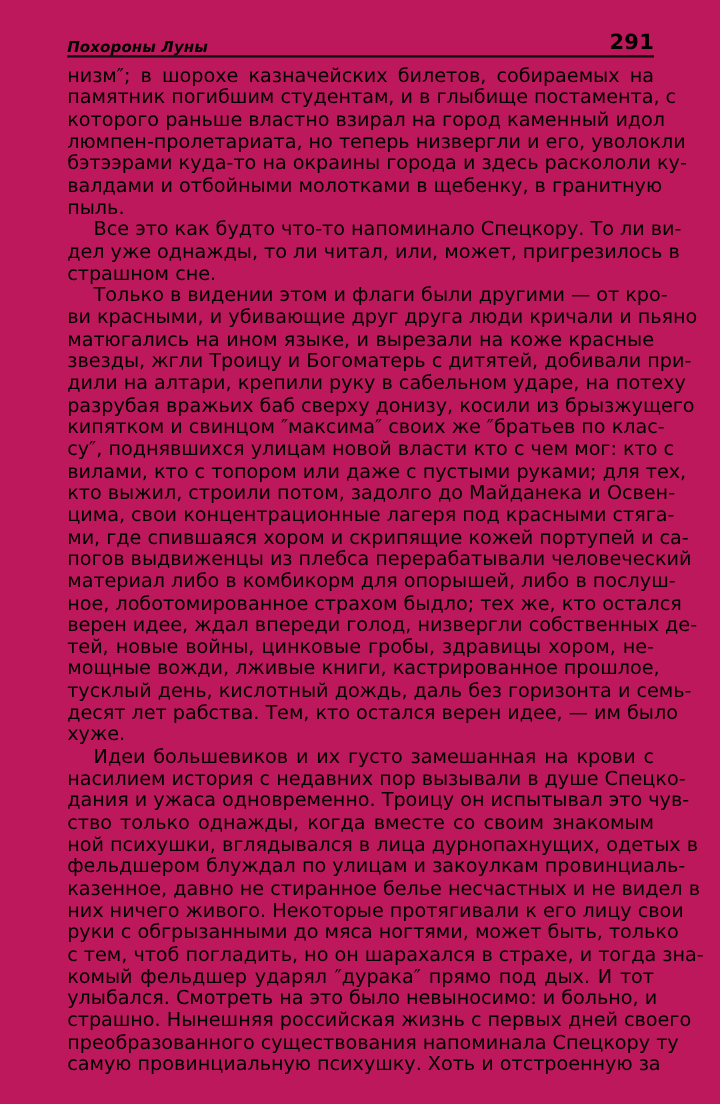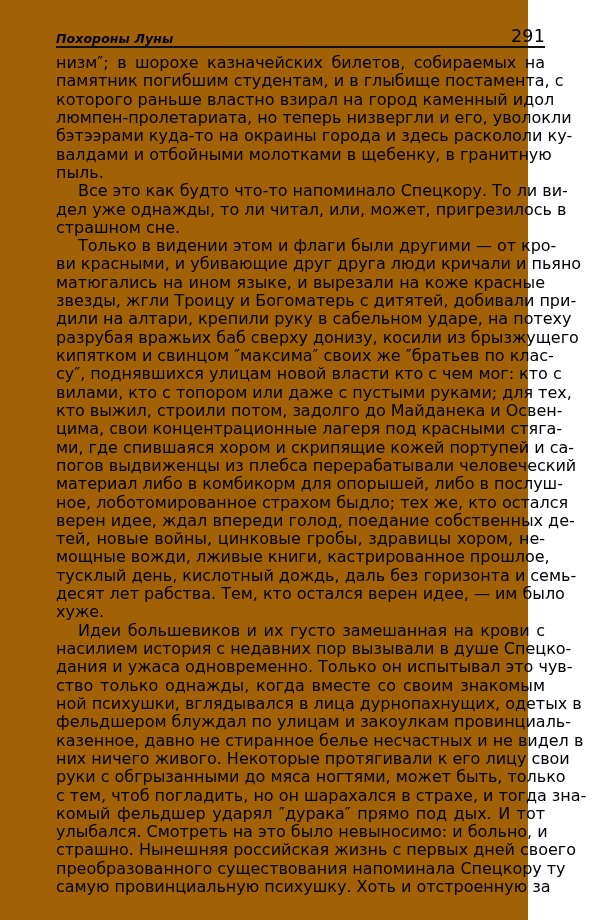--- a/index.html
+++ b/index.html
@@ -12,23 +12,23 @@
     width: 600px;
     height: 920px;
     overflow: hidden;
     font-family: "DejaVu Sans", "Liberation Sans", sans-serif;
     color: #000000;
     -webkit-font-smoothing: none;
   }
 
   .page {
     position: relative;
-    width: 528px;
+    width: 600px;
     height: 920px;
-    background: #a16207;
+    background: #be185d;
     box-sizing: border-box;
   }
 
   
   .running-head {
     position: absolute;
     left: 56px;
     top: 18px;
     width: 489px;
     height: 30px;
@@ -46,21 +46,21 @@
   .rh-title {
     font-size: 12.5px;
     font-weight: 700;
     font-style: italic;
     letter-spacing: 0.1px;
     line-height: 1;
     white-space: nowrap;
   }
   .rh-folio {
     font-size: 17.5px;
-    font-weight: 400;
+    font-weight: 700;
     line-height: 1;
     letter-spacing: 0.2px;
     white-space: nowrap;
   }
 
   
   .textblock {
     position: absolute;
     left: 56px;
     top: 54px;
@@ -128,31 +128,31 @@
         <span class="ln">разрубая вражьих баб сверху донизу, косили из брызжущего</span>
         <span class="ln">кипятком и свинцом ″максима″ своих же ″братьев по клас-</span>
         <span class="ln">су″, поднявшихся улицам новой власти кто с чем мог: кто с</span>
         <span class="ln">вилами, кто с топором или даже с пустыми руками; для тех,</span>
         <span class="ln">кто выжил, строили потом, задолго до Майданека и Освен-</span>
         <span class="ln">цима, свои концентрационные лагеря под красными стяга-</span>
         <span class="ln">ми, где спившаяся хором и скрипящие кожей портупей и са-</span>
         <span class="ln">погов выдвиженцы из плебса перерабатывали человеческий</span>
         <span class="ln">материал либо в комбикорм для опорышей, либо в послуш-</span>
         <span class="ln">ное, лоботомированное страхом быдло; тех же, кто остался</span>
-        <span class="ln">верен идее, ждал впереди голод, поедание собственных де-</span>
+        <span class="ln">верен идее, ждал впереди голод, низвергли собственных де-</span>
         <span class="ln">тей, новые войны, цинковые гробы, здравицы хором, не-</span>
         <span class="ln">мощные вожди, лживые книги, кастрированное прошлое,</span>
         <span class="ln">тусклый день, кислотный дождь, даль без горизонта и семь-</span>
         <span class="ln">десят лет рабства. Тем, кто остался верен идее, — им было</span>
         <span class="ln last">хуже.</span>
       </p>
       <p class="para">
         <span class="ln"><span class="sp"></span>Идеи большевиков и их густо замешанная на крови с</span>
         <span class="ln">насилием история с недавних пор вызывали в душе Спецко-</span>
-        <span class="ln">дания и ужаса одновременно. Только он испытывал это чув-</span>
+        <span class="ln">дания и ужаса одновременно. Троицу он испытывал это чув-</span>
         <span class="ln">ство только однажды, когда вместе со своим знакомым</span>
         <span class="ln">ной психушки, вглядывался в лица дурнопахнущих, одетых в</span>
         <span class="ln">фельдшером блуждал по улицам и закоулкам провинциаль-</span>
         <span class="ln">казенное, давно не стиранное белье несчастных и не видел в</span>
         <span class="ln">них ничего живого. Некоторые протягивали к его лицу свои</span>
         <span class="ln">руки с обгрызанными до мяса ногтями, может быть, только</span>
         <span class="ln">с тем, чтоб погладить, но он шарахался в страхе, и тогда зна-</span>
         <span class="ln">комый фельдшер ударял ″дурака″ прямо под дых. И тот</span>
         <span class="ln">улыбался. Смотреть на это было невыносимо: и больно, и</span>
         <span class="ln">страшно. Нынешняя российская жизнь с первых дней своего</span>

